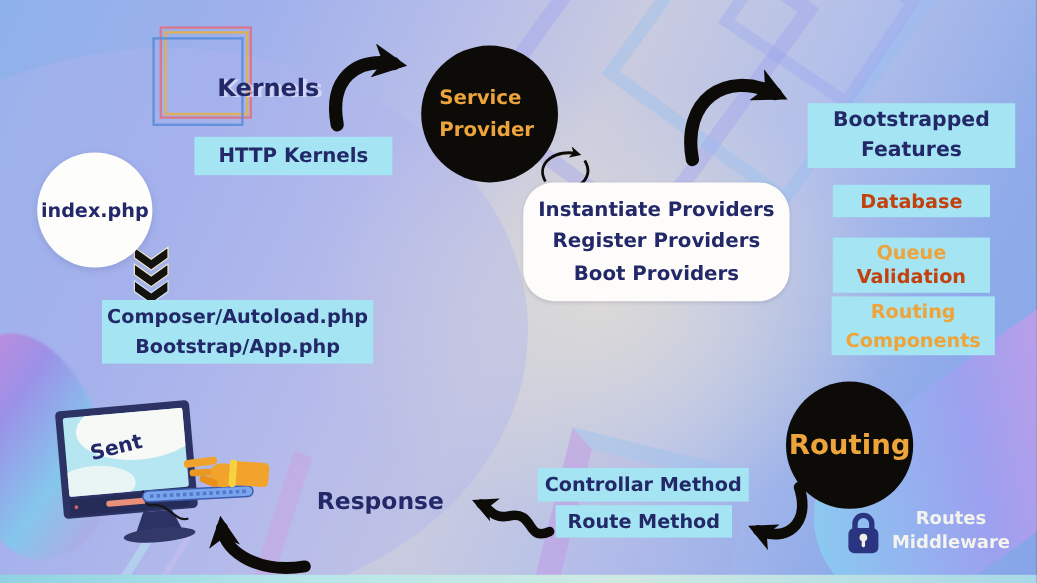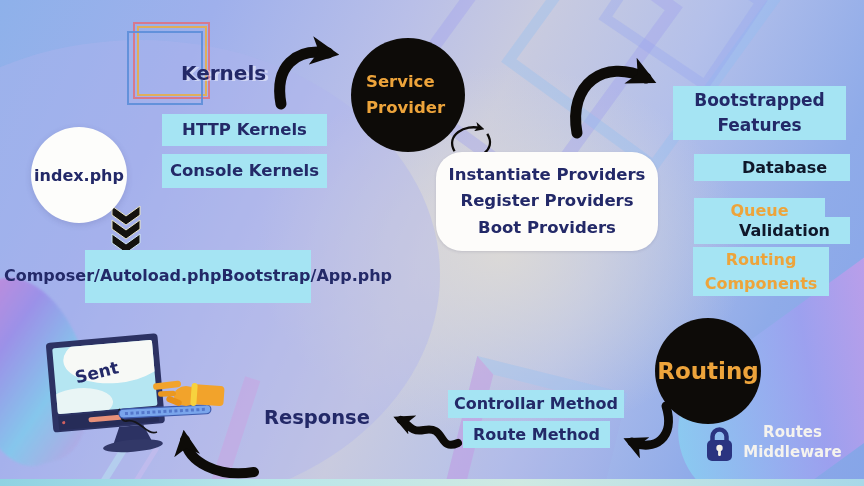--- a/index.html
+++ b/index.html
@@ -34,39 +34,39 @@
   .kframe-red{left:133px;top:22px;width:77px;height:77px;border:2px solid rgba(224,112,126,0.85);}
   .kframe-orange{left:137px;top:26px;width:70px;height:70px;border:2px solid rgba(229,174,74,0.9);}
   .kframe-blue{left:127px;top:31px;width:76px;height:74px;border:2px solid rgba(92,142,217,0.9);}
   .kernels-title{left:134px;top:61px;width:92px;font-size:20px;font-weight:bold;color:#232968;
     text-shadow:3px 1px 0 rgba(255,255,255,0.45);padding-left:47px;}
   
   .chip{background:#a5e4f3;color:#232968;font-weight:bold;display:flex;align-items:center;justify-content:center;
     text-align:center;line-height:1.35;}
   .chip-http{left:162px;top:114px;width:165px;height:32px;font-size:16.5px;}
   .chip-console{left:162px;top:154px;width:165px;height:34px;font-size:16.5px;}
-  .chip-composer{left:85px;top:250px;width:226px;height:53px;font-size:16px;line-height:1.55;flex-direction:row;}
+  .chip-composer{left:85px;top:250px;width:226px;height:53px;font-size:16px;line-height:1.55;flex-direction:column;}
   .chip-bootstrapped{left:673px;top:86px;width:173px;height:54px;font-size:17px;line-height:1.5;}
   .chip-feature{width:131px;font-size:16px;}
   .chip-database{left:694px;top:154px;height:27px;}
   .chip-queue{left:694px;top:198px;height:26px;}
   .chip-validation{left:694px;top:217px;height:27px;}
   .chip-routing-components{left:693px;top:247px;width:136px;height:49px;line-height:1.45;}
   .chip-controller{left:448px;top:390px;width:176px;height:28px;font-size:16px;justify-content:center;}
   .chip-route{left:463px;top:421px;width:147px;height:27px;font-size:16px;}
   .providers-box{left:436px;top:152px;width:222px;height:99px;background:#fdfcfa;color:#232968;font-weight:bold;
     font-size:16.5px;line-height:1.6;display:flex;flex-direction:column;align-items:center;justify-content:center;text-align:center;
     box-shadow:0 1px 3px rgba(60,60,100,0.15);border-radius:26px;}
   .circle{border-radius:50%;display:flex;align-items:center;justify-content:center;text-align:left;font-weight:bold;}
   .circle-index{left:31px;top:127px;width:96px;height:96px;background:#fdfdfb;color:#232968;font-size:16px;
     box-shadow:0 2px 6px rgba(60,60,120,0.18);}
   .circle-sp{left:351px;top:38px;width:114px;height:114px;background:#0d0b08;color:#eda43b;font-size:16.5px;line-height:1.55;}
   .circle-sp > div{width:84px;}
   .circle-routing{left:655px;top:318px;width:106px;height:106px;background:#0d0b08;color:#eda43b;font-size:23px;}
-  .text-navy{color:#0f172a;padding-left:25px;}
+  .text-navy{color:#c2410c;}
   .text-orange{color:#eda43b;}
   .response-label{left:264px;top:406px;width:112px;font-size:19.5px;font-weight:bold;color:#232968;}
   .routes-mw{left:735px;top:422px;width:115px;color:#f5f3ee;font-weight:bold;font-size:15px;line-height:1.35;text-align:center;}
   .overlay-svg{left:0;top:0;z-index:2;pointer-events:none;}
   .z3{z-index:3;}
   .z1{z-index:1;}
   .z0{z-index:0;}
 </style>
 </head>
 <body>
@@ -159,23 +159,20 @@
   <div class="abs z3 kframe kframe-blue"></div>
   <div class="abs z3 kernels-title">Kernels</div>
 
   <div class="abs z3 circle circle-index">
     <div>index.php</div>
   </div>
 
   <div class="abs z3 chip chip-http">
     <span>HTTP Kernels</span>
   </div>
-  <div class="abs z3 chip chip-console">
-    <span>Console Kernels</span>
-  </div>
 
   <div class="abs z3 chip chip-composer">
     <span>Composer/Autoload.php</span>
     <span>Bootstrap/App.php</span>
   </div>
 
   <div class="abs z3 circle circle-sp">
     <div>Service Provider</div>
   </div>
 

